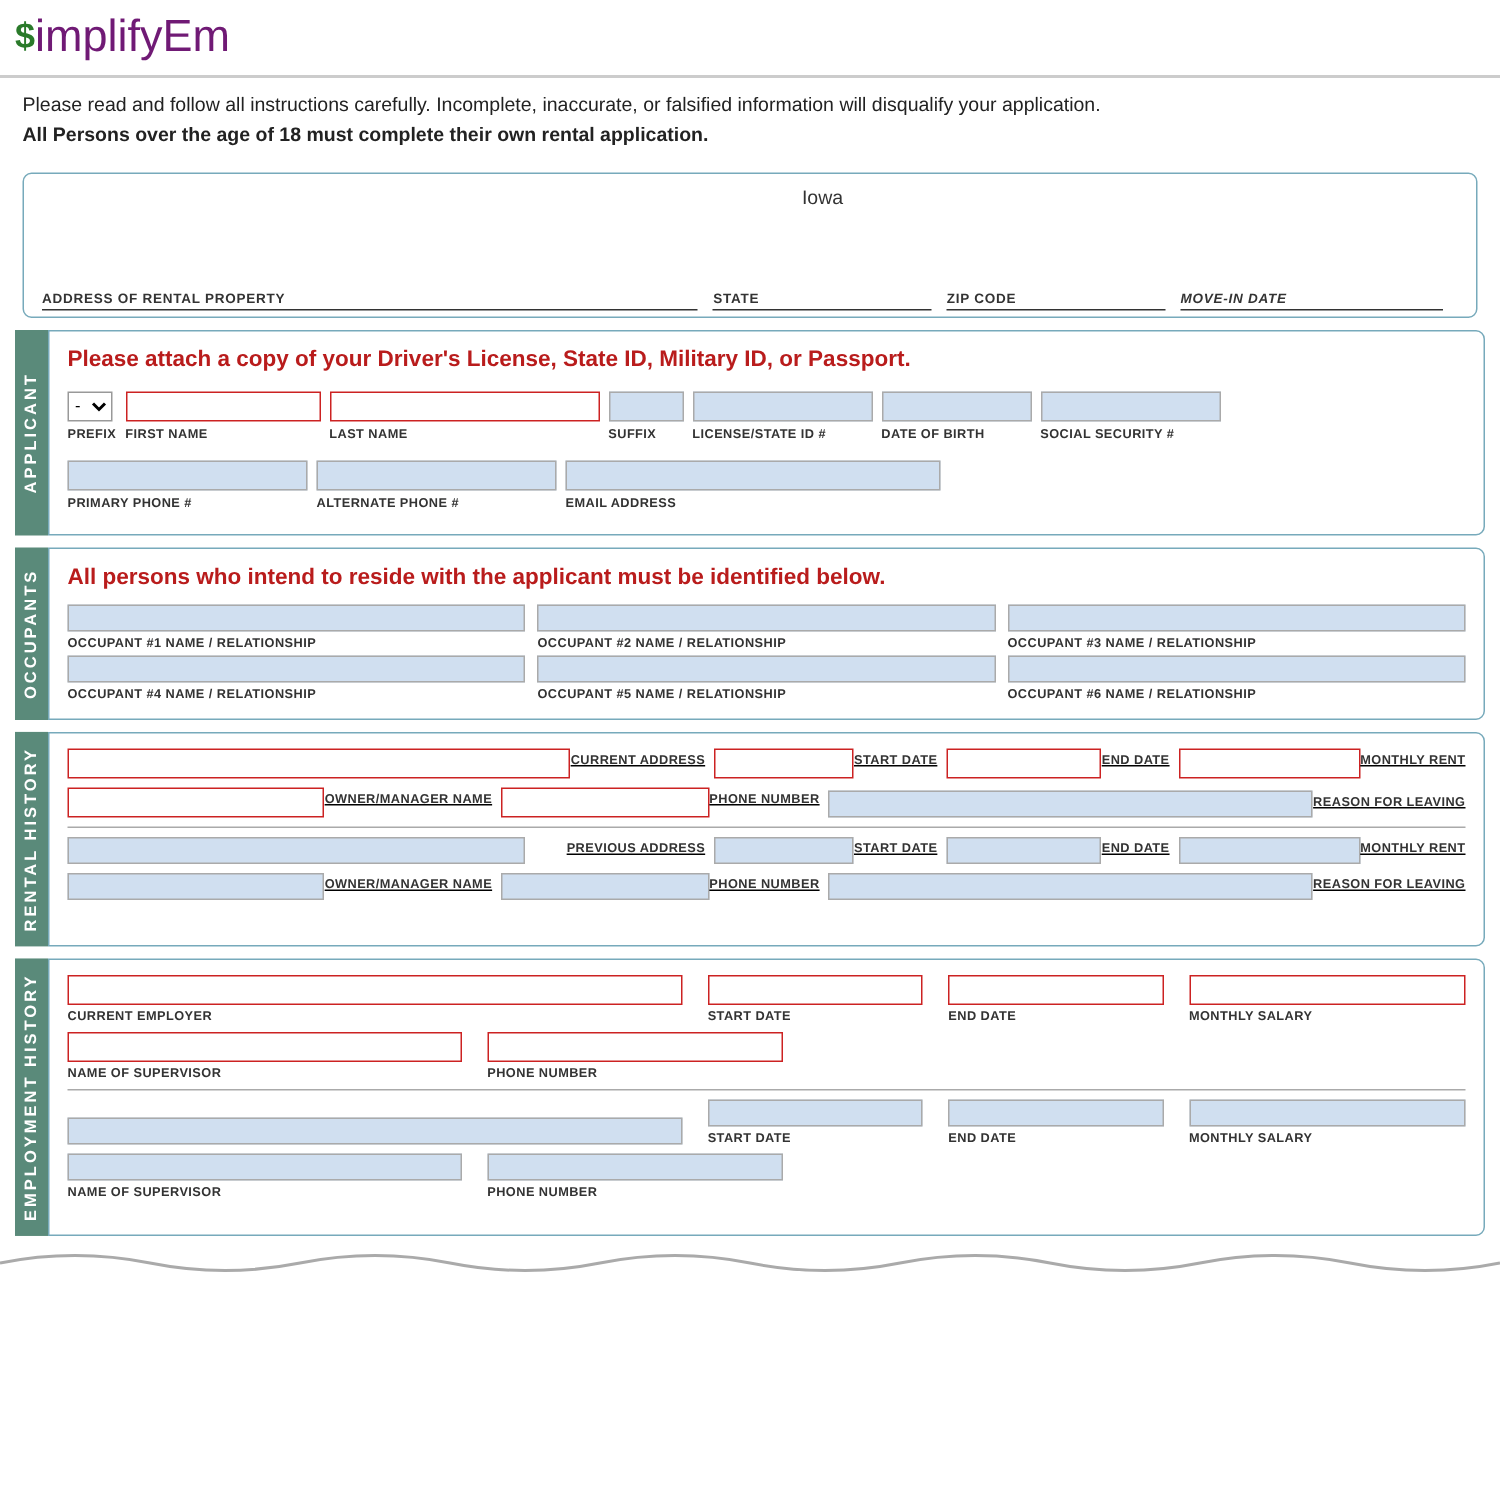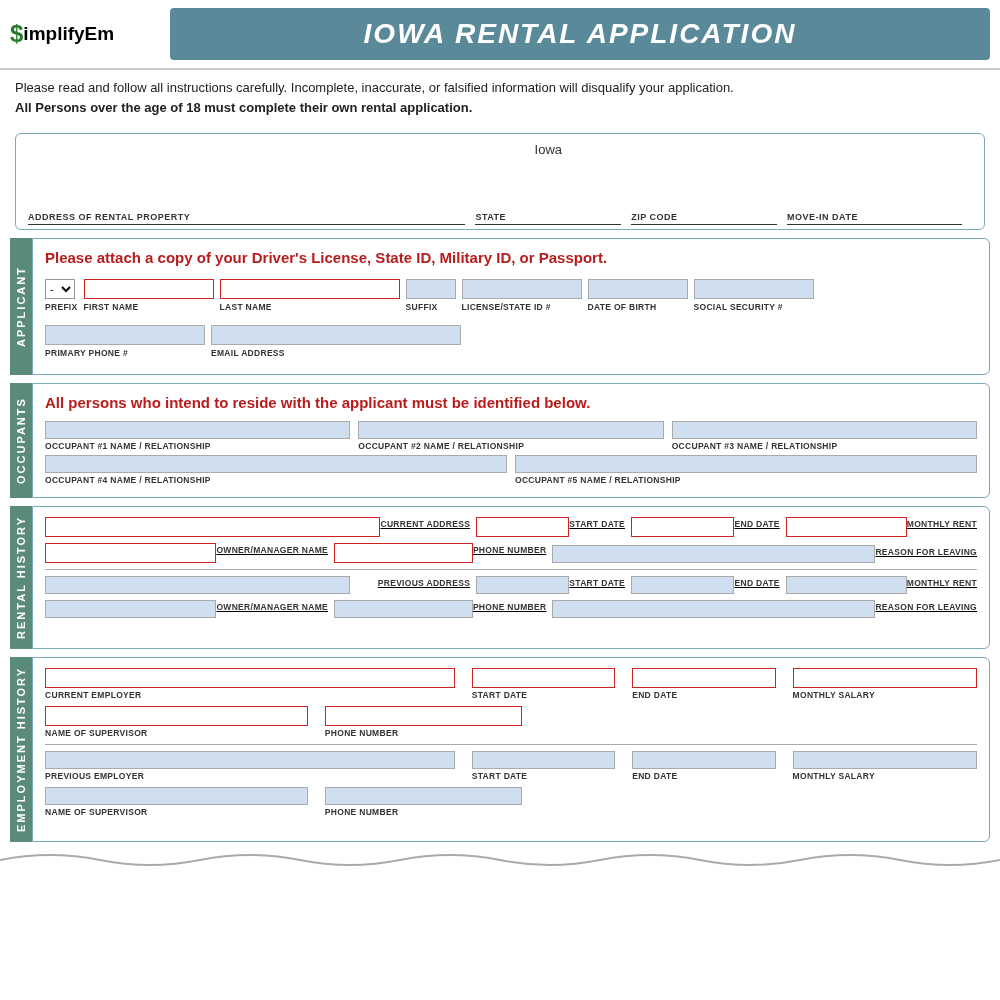--- a/index.html
+++ b/index.html
@@ -18,23 +18,23 @@
       background: #fff;
       padding: 8px 10px;
       border-bottom: 2px solid #ccc;
     }
     .logo-area {
       display: flex;
       align-items: center;
       min-width: 150px;
     }
     .logo-text {
-      font-size: 19px;
-      font-weight: bold;
-      color: #000000;
+      font-size: 30px;
+      font-weight: normal;
+      color: #701a75;
     }
     .logo-dollar {
       color: #2a7a2a;
       font-size: 24px;
       font-weight: bold;
     }
     .title-banner {
       flex: 1;
       background: #5a8a9a;
       color: #fff;
@@ -75,21 +75,21 @@
       display: flex;
       flex-direction: column;
       border-bottom: 1.5px solid #333;
       margin-right: 10px;
       padding-bottom: 2px;
     }
     .property-field.address { flex: 3; }
     .property-field.city { flex: 1.5; }
     .property-field.state { flex: 1; gap: 48px; }
     .property-field.zip { flex: 1; }
-    .property-field.movedate { flex: 1.2; }
+    .property-field.movedate { flex: 1.2; font-style: italic; }
     .property-label {
       font-size: 9px;
       font-weight: bold;
       color: #333;
       letter-spacing: 0.5px;
       margin-top: 4px;
     }
     .property-value {
       font-size: 13px;
       min-height: 18px;
@@ -262,21 +262,20 @@
     }
   </style>
 </head>
 <body>
 
 <div class="header">
   <div class="logo-area">
     <span class="logo-dollar">$</span>
     <span class="logo-text">implifyEm</span>
   </div>
-  <div class="title-banner">IOWA RENTAL APPLICATION</div>
 </div>
 
 <div class="instructions">
   <span>Please read and follow all instructions carefully. Incomplete, inaccurate, or falsified information will disqualify your application.</span><br>
   <span class="bold-line">All Persons over the age of 18 must complete their own rental application.</span>
 </div>
 
 <div class="property-section">
   <div class="property-fields">
     <div class="property-field address">
@@ -339,20 +338,24 @@
         <div class="field-label">SOCIAL SECURITY #</div>
       </div>
     </div>
 
     <div class="form-row">
       <div class="form-field">
         <input type="text" class="field-input blue-bg" style="width: 160px;">
         <div class="field-label">PRIMARY PHONE #</div>
       </div>
       <div class="form-field">
+        <input type="text" class="field-input blue-bg" style="width: 160px;">
+        <div class="field-label">ALTERNATE PHONE #</div>
+      </div>
+      <div class="form-field">
         <input type="text" class="field-input blue-bg" style="width: 250px;">
         <div class="field-label">EMAIL ADDRESS</div>
       </div>
     </div>
   </div>
 </div>
 
 <div class="section-wrapper">
   <div class="side-tab">OCCUPANTS</div>
   <div class="section-content">
@@ -375,20 +378,24 @@
 
     <div class="occupant-row">
       <div class="occupant-field">
         <input type="text" class="occupant-input" style="">
         <div class="occupant-label">OCCUPANT #4 NAME / RELATIONSHIP</div>
       </div>
       <div class="occupant-field">
         <input type="text" class="occupant-input" style="">
         <div class="occupant-label">OCCUPANT #5 NAME / RELATIONSHIP</div>
       </div>
+      <div class="occupant-field">
+        <input type="text" class="occupant-input" style="">
+        <div class="occupant-label">OCCUPANT #6 NAME / RELATIONSHIP</div>
+      </div>
     </div>
   </div>
 </div>
 
 <div class="section-wrapper">
   <div class="side-tab">RENTAL HISTORY</div>
   <div class="section-content">
 
     <div class="rental-row">
       <div class="rental-field" style="flex:2;">
@@ -496,21 +503,20 @@
       </div>
       <div class="employment-field" style="flex:2;">
       </div>
     </div>
 
     <hr class="divider-line">
 
     <div class="employment-row">
       <div class="employment-field" style="flex:2;">
         <input type="text" class="rental-input-blue" style="width: 100%;">
-        <div class="rental-label">PREVIOUS EMPLOYER</div>
       </div>
       <div class="employment-field" style="flex:0.7;">
         <input type="text" class="rental-input-blue" style="width: 100%;">
         <div class="rental-label">START DATE</div>
       </div>
       <div class="employment-field" style="flex:0.7;">
         <input type="text" class="rental-input-blue" style="width: 100%;">
         <div class="rental-label">END DATE</div>
       </div>
       <div class="employment-field" style="flex:0.9;">

